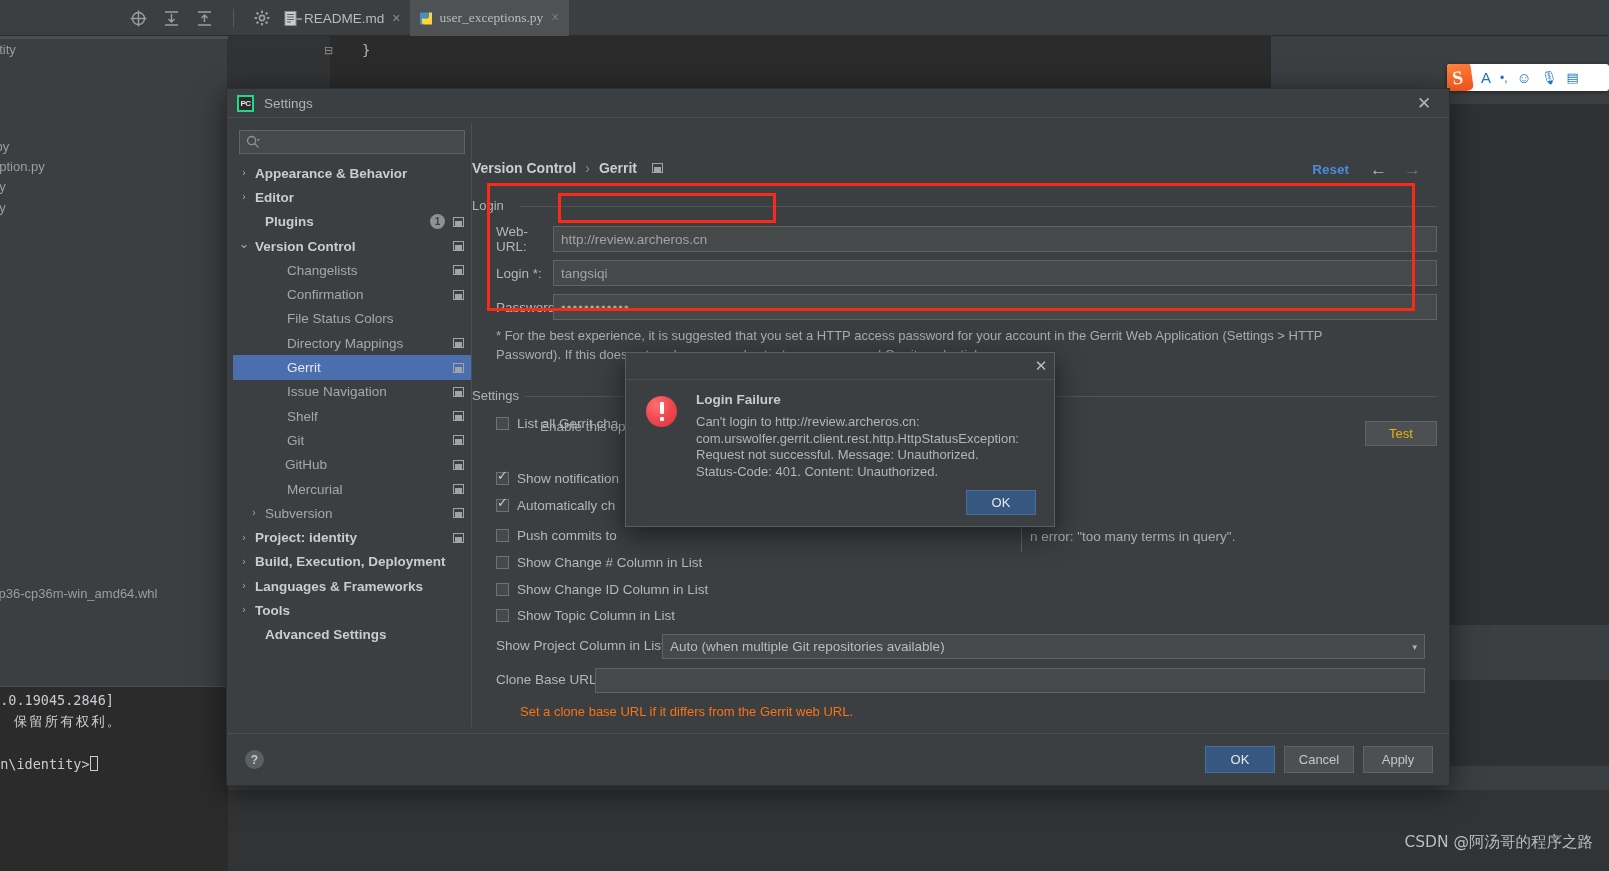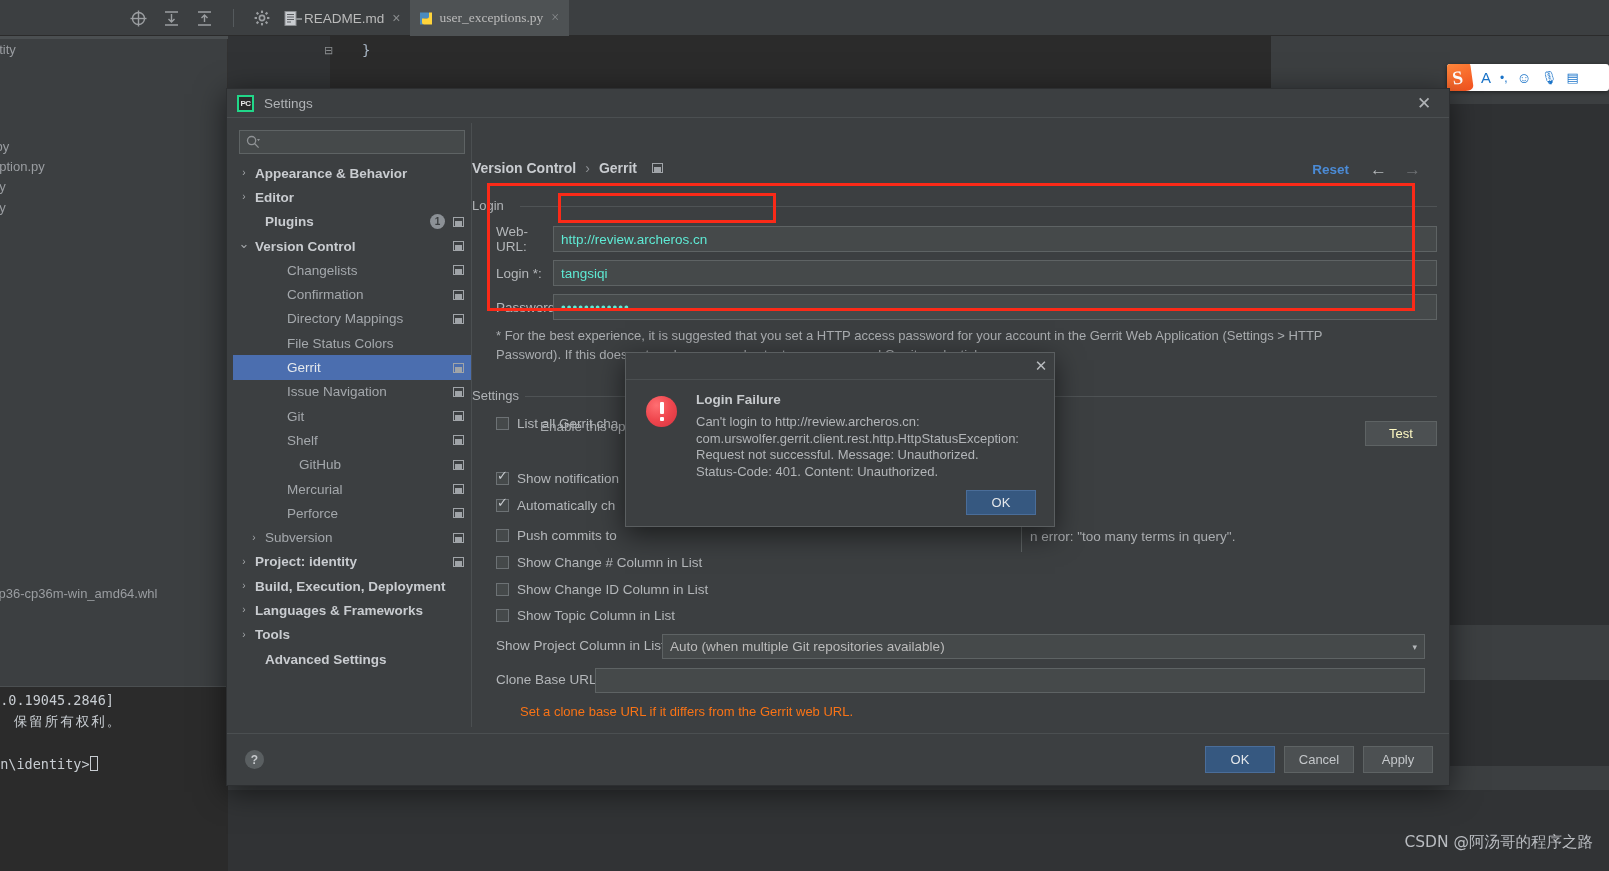--- a/index.html
+++ b/index.html
@@ -318,21 +318,21 @@
     flex: 0 0 auto;
     margin-left: 24px;
   }
   .textfield {
     flex: 1 1 auto;
     height: 26px;
     background: #45494a;
     border: 1px solid #5e6364;
     display: flex; align-items: center;
     padding: 0 7px;
-    font-size: 13.5px; color: #5eead4;
+    font-size: 13.5px; color: #a3a3a3;
     overflow: hidden;
     white-space: nowrap;
   }
   .help-note {
     position: absolute; left: 24px; right: 100px;
     font-size: 13px; color: #a9acaf;
     line-height: 19px;
   }
 
   .btn {
@@ -344,21 +344,21 @@
     cursor: pointer;
     font-family: "Liberation Sans", sans-serif;
   }
   .btn.primary { background: #365880; border-color: #4a6d99; color: #e4e7ea; }
 
   .test-btn {
     position: absolute; right: 12px; top: 303px;
     width: 72px; height: 25px;
     display: flex; align-items: center; justify-content: center;
     background: #4c5052; border: 1px solid #5e6364;
-    color: #fef9c3; font-size: 13px;
+    color: #eab308; font-size: 13px;
     cursor: pointer;
   }
 
   
   .cb-row {
     position: absolute; left: 24px;
     display: flex; align-items: center; gap: 8px;
     font-size: 13.5px; color: #b4b7ba;
     white-space: nowrap;
   }
@@ -667,68 +667,62 @@
           </div>
           <div class="tree-row">
             <span style="width: 36px; flex: 0 0 auto;"></span>
             <span class="tw"></span>
             <span class="tree-label plain" style="margin-left: 4px;">Confirmation</span>
             <span class="mod-ico mod-spacer"></span>
           </div>
           <div class="tree-row">
             <span style="width: 36px; flex: 0 0 auto;"></span>
             <span class="tw"></span>
+            <span class="tree-label plain" style="margin-left: 4px;">File Status Colors</span>
+          </div>
+          <div class="tree-row">
+            <span style="width: 36px; flex: 0 0 auto;"></span>
+            <span class="tw"></span>
             <span class="tree-label plain" style="margin-left: 4px;">Directory Mappings</span>
             <span class="mod-ico mod-spacer"></span>
           </div>
-          <div class="tree-row">
-            <span style="width: 36px; flex: 0 0 auto;"></span>
-            <span class="tw"></span>
-            <span class="tree-label plain" style="margin-left: 4px;">File Status Colors</span>
-          </div>
           <div class="tree-row sel">
             <span style="width: 36px; flex: 0 0 auto;"></span>
             <span class="tw"></span>
             <span class="tree-label plain" style="margin-left: 4px;">Gerrit</span>
             <span class="mod-ico mod-spacer"></span>
           </div>
           <div class="tree-row">
             <span style="width: 36px; flex: 0 0 auto;"></span>
             <span class="tw"></span>
             <span class="tree-label plain" style="margin-left: 4px;">Issue Navigation</span>
             <span class="mod-ico mod-spacer"></span>
           </div>
           <div class="tree-row">
             <span style="width: 36px; flex: 0 0 auto;"></span>
             <span class="tw"></span>
+            <span class="tree-label plain" style="margin-left: 4px;">Shelf</span>
+            <span class="mod-ico mod-spacer"></span>
+          </div>
+          <div class="tree-row">
+            <span style="width: 36px; flex: 0 0 auto;"></span>
+            <span class="tw"></span>
             <span class="tree-label plain" style="margin-left: 4px;">Git</span>
             <span class="mod-ico mod-spacer"></span>
           </div>
           <div class="tree-row">
             <span style="width: 36px; flex: 0 0 auto;"></span>
             <span class="tw"></span>
-            <span class="tree-label plain" style="margin-left: 4px;">Shelf</span>
-            <span class="mod-ico mod-spacer"></span>
-          </div>
-          <div class="tree-row">
-            <span style="width: 36px; flex: 0 0 auto;"></span>
-            <span class="tw"></span>
-            <span class="tree-label plain" style="margin-left: 16px;">GitHub</span>
+            <span class="tree-label plain" style="margin-left: 2px;">GitHub</span>
             <span class="mod-ico mod-spacer"></span>
           </div>
           <div class="tree-row">
             <span style="width: 36px; flex: 0 0 auto;"></span>
             <span class="tw"></span>
             <span class="tree-label plain" style="margin-left: 4px;">Mercurial</span>
-            <span class="mod-ico mod-spacer"></span>
-          </div>
-          <div class="tree-row">
-            <span style="width: 36px; flex: 0 0 auto;"></span>
-            <span class="tw"></span>
-            <span class="tree-label plain" style="margin-left: 4px;">Perforce</span>
             <span class="mod-ico mod-spacer"></span>
           </div>
           <div class="tree-row">
             <span style="width: 14px; flex: 0 0 auto;"></span>
             <span class="tw">›</span>
             <span class="tree-label plain" style="margin-left: 4px;">Subversion</span>
             <span class="mod-ico mod-spacer"></span>
           </div>
           <div class="tree-row">
             <span style="width: 4px; flex: 0 0 auto;"></span>

